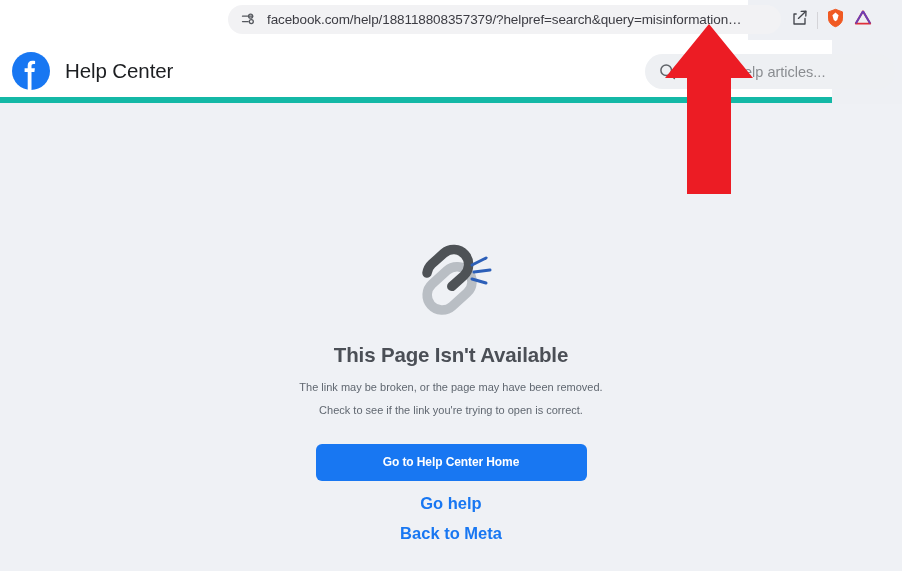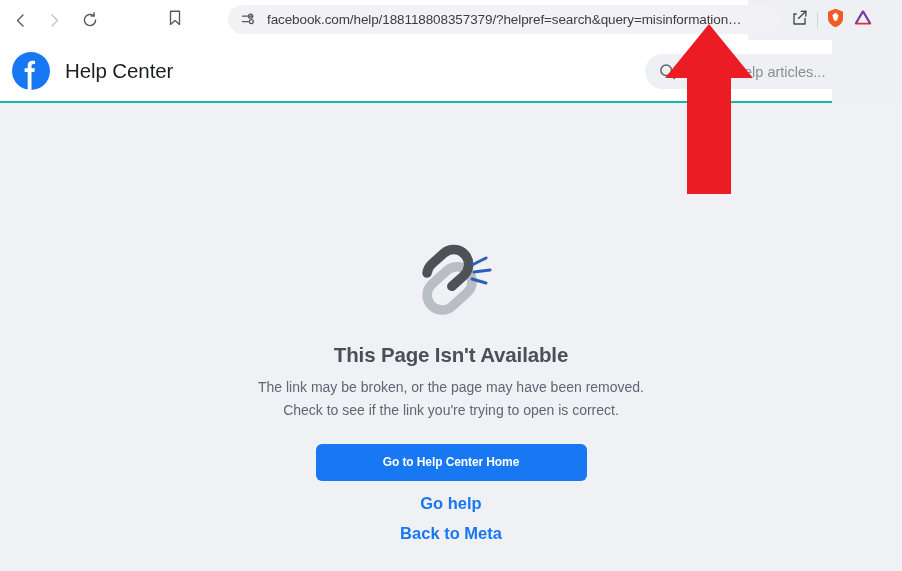--- a/index.html
+++ b/index.html
@@ -22,20 +22,21 @@
   }
 
   
   .browser-toolbar {
     position: absolute;
     left: 0; top: 0;
     width: 748px; height: 40px;
     background: #ffffff;
     display: flex;
     align-items: center;
+    justify-content: center;
   }
 
   .nav-btn {
     width: 30px; height: 30px;
     display: flex;
     align-items: center;
     justify-content: center;
     flex: none;
   }
   .nav-btn svg { display: block; }
@@ -94,21 +95,21 @@
     background: #d4d4d8;
     margin: 0 3px;
   }
 
   
   .fb-header {
     position: absolute;
     left: 0; top: 40px;
     width: 832px; height: 63px;
     background: #ffffff;
-    border-bottom: 2px solid #14b8a6;
+    border-bottom: 6px solid #14b8a6;
   }
 
   .fb-brand {
     position: absolute;
     left: 11px; top: 0;
     height: 62px;
     display: flex;
     align-items: center;
     gap: 14px;
   }
@@ -167,21 +168,21 @@
   .err-title {
     margin-top: 18px;
     font-size: 20.5px;
     font-weight: bold;
     color: #4b4f56;
     letter-spacing: -0.15px;
   }
 
   .err-sub {
     margin-top: 9px;
-    font-size: 14px;
+    font-size: 11px;
     color: #606770;
     line-height: 23px;
     font-weight: 400;
   }
 
   .home-btn {
     display: block;
     margin: 22px auto 0;
     width: 271px;
     height: 37px;

